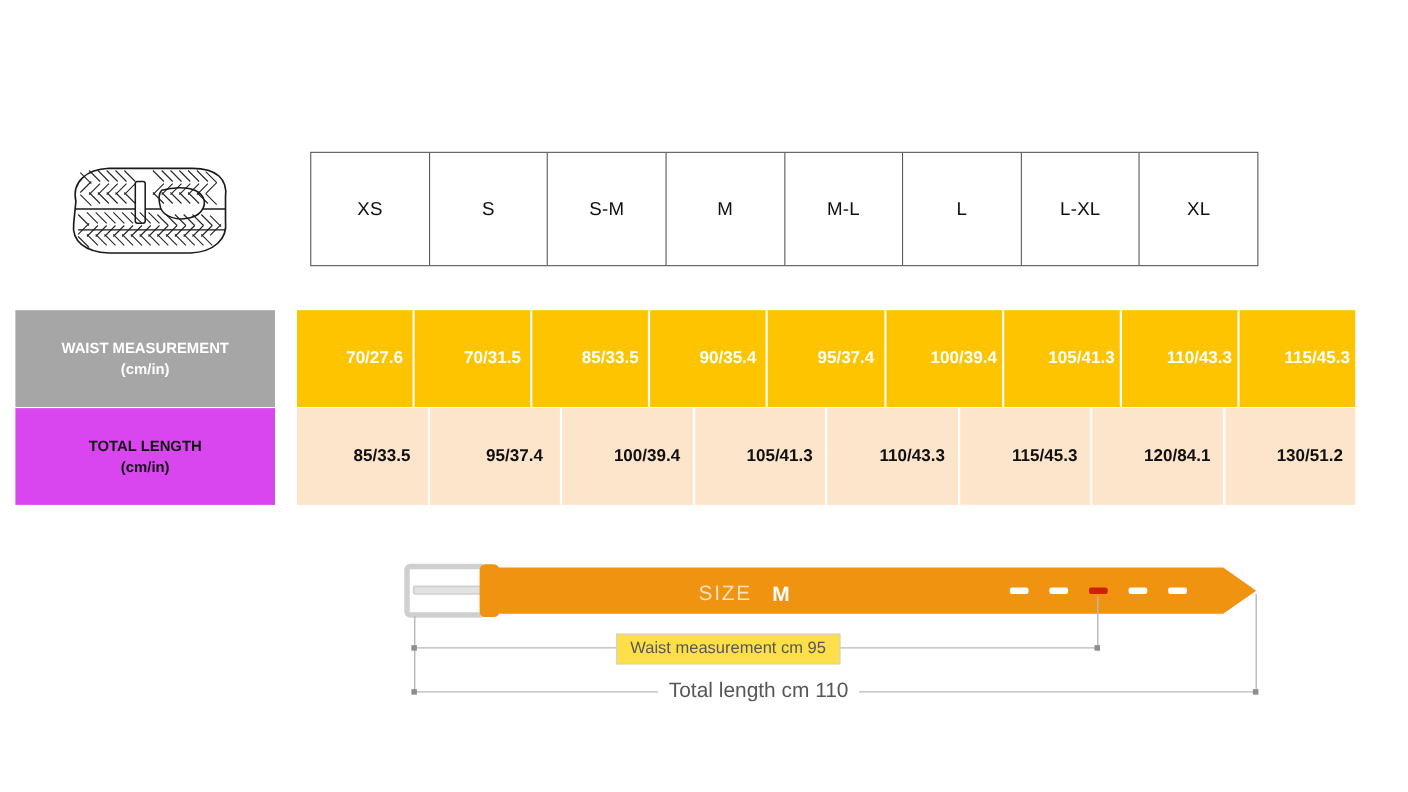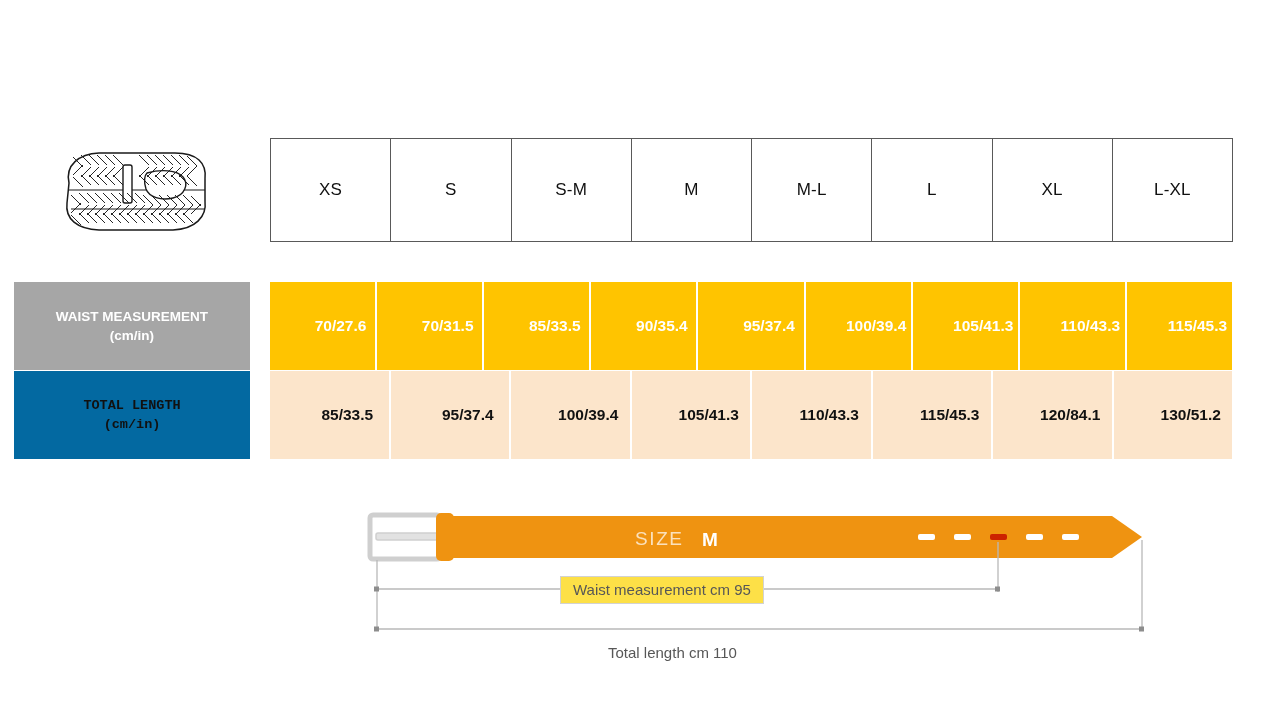--- a/index.html
+++ b/index.html
@@ -9,22 +9,22 @@
     font-family: "Liberation Sans", sans-serif;
     overflow: hidden;
   }
   #root { position: relative; width: 1280px; height: 720px; }
 
   
   .product-icon { position: absolute; left: 55px; top: 143px; width: 160px; height: 98px; }
 
   
   .size-header-table {
-    position: absolute; left: 270px; top: 138px;
-    width: 963px; height: 104px;
+    position: absolute; left: 282px; top: 138px;
+    width: 862px; height: 104px;
     display: flex;
     border: 1.6px solid #595959;
   }
   .size-header-cell {
     flex: 1 1 0;
     border-right: 1.6px solid #595959;
     display: flex; align-items: center; justify-content: center;
     font-size: 17px; color: #101010; letter-spacing: .2px;
   }
   .size-header-cell:last-child { border-right: none; }
@@ -36,21 +36,21 @@
 
   .row-label {
     width: 236px; height: 100%;
     display: flex; flex-direction: column;
     align-items: center; justify-content: center;
     text-align: center; line-height: 1.42;
     font-size: 13.5px; font-weight: bold;
   }
   .row-label .sub { font-weight: bold; }
   .waist .row-label { background: #a6a6a6; color: #ffffff; }
-  .total .row-label { background: #0369a1; color: #111111; font-family: Liberation Mono, monospace; }
+  .total .row-label { background: #d946ef; color: #111111; }
 
   .row-gap { width: 20px; }
 
   .value-cells { display: flex; width: 962px; height: 100%; }
   .value-cell {
     flex: 1 1 0;
     display: flex; align-items: center; justify-content: center;
     font-size: 15.5px; font-weight: bold;
     border-right: 2px solid #ffffff;
     padding-left: 36px;
@@ -62,23 +62,23 @@
   
   .belt-diagram { position: absolute; left: 352px; top: 500px; width: 800px; height: 150px; }
 
   .dim-label-boxed {
     position: absolute; left: 560px; top: 576px;
     padding: 4px 12px 5px 12px;
     background: #fde047; border: 1px solid #d2d2d2;
     font-size: 15px; color: #575757; white-space: nowrap;
   }
   .dim-label-plain {
-    position: absolute; left: 598px; top: 644px;
+    position: absolute; left: 598px; top: 618px;
     background: #ffffff; padding: 0 10px;
-    font-size: 15px; color: #575757; white-space: nowrap;
+    font-size: 19px; color: #575757; white-space: nowrap;
   }
 </style>
 </head>
 <body>
 
 <div id="root">
 
   <div class="product-icon">
     <svg viewBox="0 0 160 98" width="160" height="98" aria-hidden="true">
       <g fill="none" stroke="#1a1a1a" stroke-width="1.5">
@@ -99,22 +99,22 @@
     </svg>
   </div>
 
   <div class="size-header-table">
     <div class="size-header-cell">XS</div>
     <div class="size-header-cell">S</div>
     <div class="size-header-cell">S-M</div>
     <div class="size-header-cell">M</div>
     <div class="size-header-cell">M-L</div>
     <div class="size-header-cell">L</div>
+    <div class="size-header-cell">L-XL</div>
     <div class="size-header-cell">XL</div>
-    <div class="size-header-cell">L-XL</div>
   </div>
 
   <div class="meas-row waist">
     <div class="row-label">
       <span>WAIST MEASUREMENT</span>
       <span class="sub">(cm/in)</span>
     </div>
     <div class="row-gap"></div>
     <div class="value-cells">
       <div class="value-cell">70/27.6</div>

